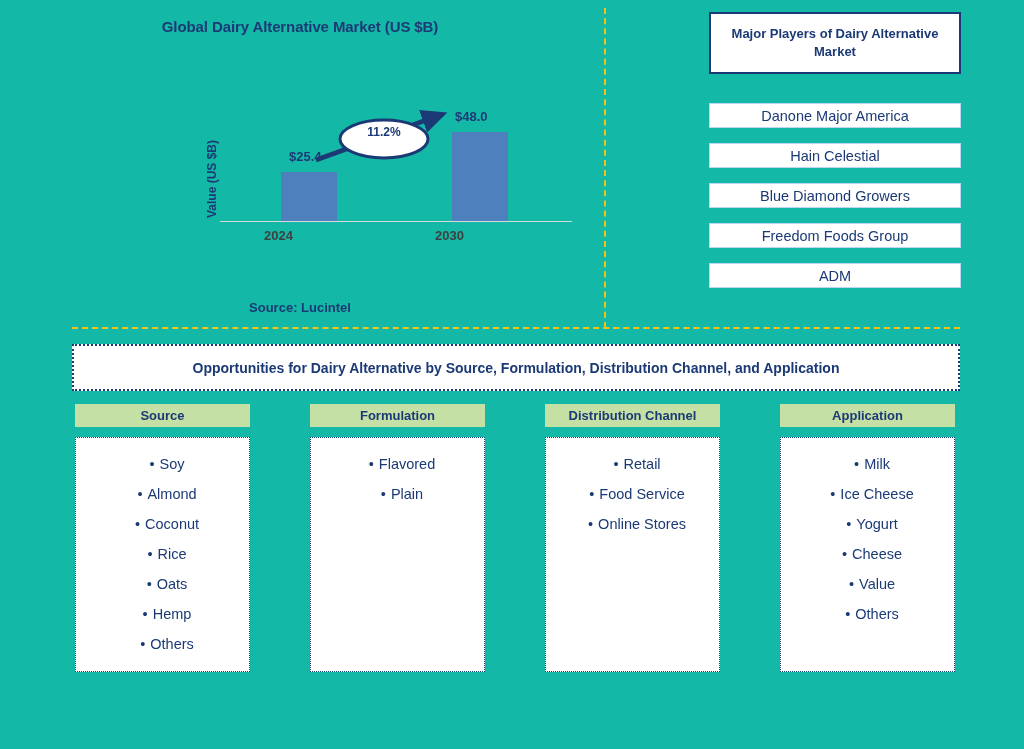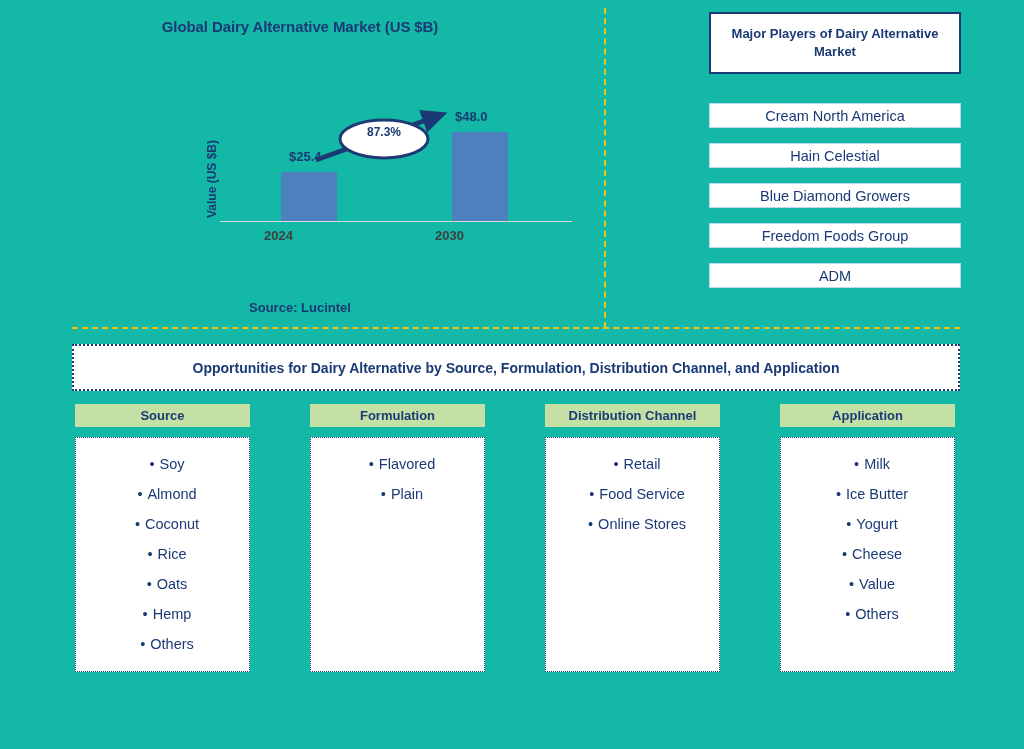--- a/index.html
+++ b/index.html
@@ -261,35 +261,35 @@
 
       <svg id="cagr-svg" viewBox="0 0 160 70">
         <defs>
           <marker id="arrowhead" markerWidth="6" markerHeight="6" refX="4.6" refY="3" orient="auto">
             <path d="M0,0.4 L5.6,3 L0,5.6 z" fill="#1b3a75"></path>
           </marker>
         </defs>
         <line x1="1" y1="60" x2="128" y2="14" stroke="#1b3a75" stroke-width="4.6" marker-end="url(#arrowhead)"></line>
         <ellipse cx="69" cy="39" rx="44" ry="19" fill="#ffffff" stroke="#1b3a75" stroke-width="3"></ellipse>
       </svg>
-      <div id="cagr-text">87.3%</div>
+      <div id="cagr-text">11.2%</div>
 
     </div>
 
     <div id="source-note">Source: Lucintel</div>
   </div>
 
   <div id="v-divider"></div>
   <div id="h-divider"></div>
 
   <div id="players-panel">
     <div id="players-header">Major Players of Dairy Alternative Market</div>
     <div id="players-list">
       <div class="player-box">
-        <span>Cream North America</span>
+        <span>Danone Major America</span>
       </div>
       <div class="player-box">
         <span>Hain Celestial</span>
       </div>
       <div class="player-box">
         <span>Blue Diamond Growers</span>
       </div>
       <div class="player-box">
         <span>Freedom Foods Group</span>
       </div>
@@ -330,21 +330,21 @@
           <div class="col-item"><span class="bullet">•</span><span>Retail</span></div>
           <div class="col-item"><span class="bullet">•</span><span>Food Service</span></div>
           <div class="col-item"><span class="bullet">•</span><span>Online Stores</span></div>
         </div>
     </div>
 
     <div class="column">
       <div class="col-header">Application</div>
       <div class="col-body">
           <div class="col-item"><span class="bullet">•</span><span>Milk</span></div>
-          <div class="col-item"><span class="bullet">•</span><span>Ice Butter</span></div>
+          <div class="col-item"><span class="bullet">•</span><span>Ice Cheese</span></div>
           <div class="col-item"><span class="bullet">•</span><span>Yogurt</span></div>
           <div class="col-item"><span class="bullet">•</span><span>Cheese</span></div>
           <div class="col-item"><span class="bullet">•</span><span>Value</span></div>
           <div class="col-item"><span class="bullet">•</span><span>Others</span></div>
         </div>
     </div>
 
   </div>
 
 </div>

